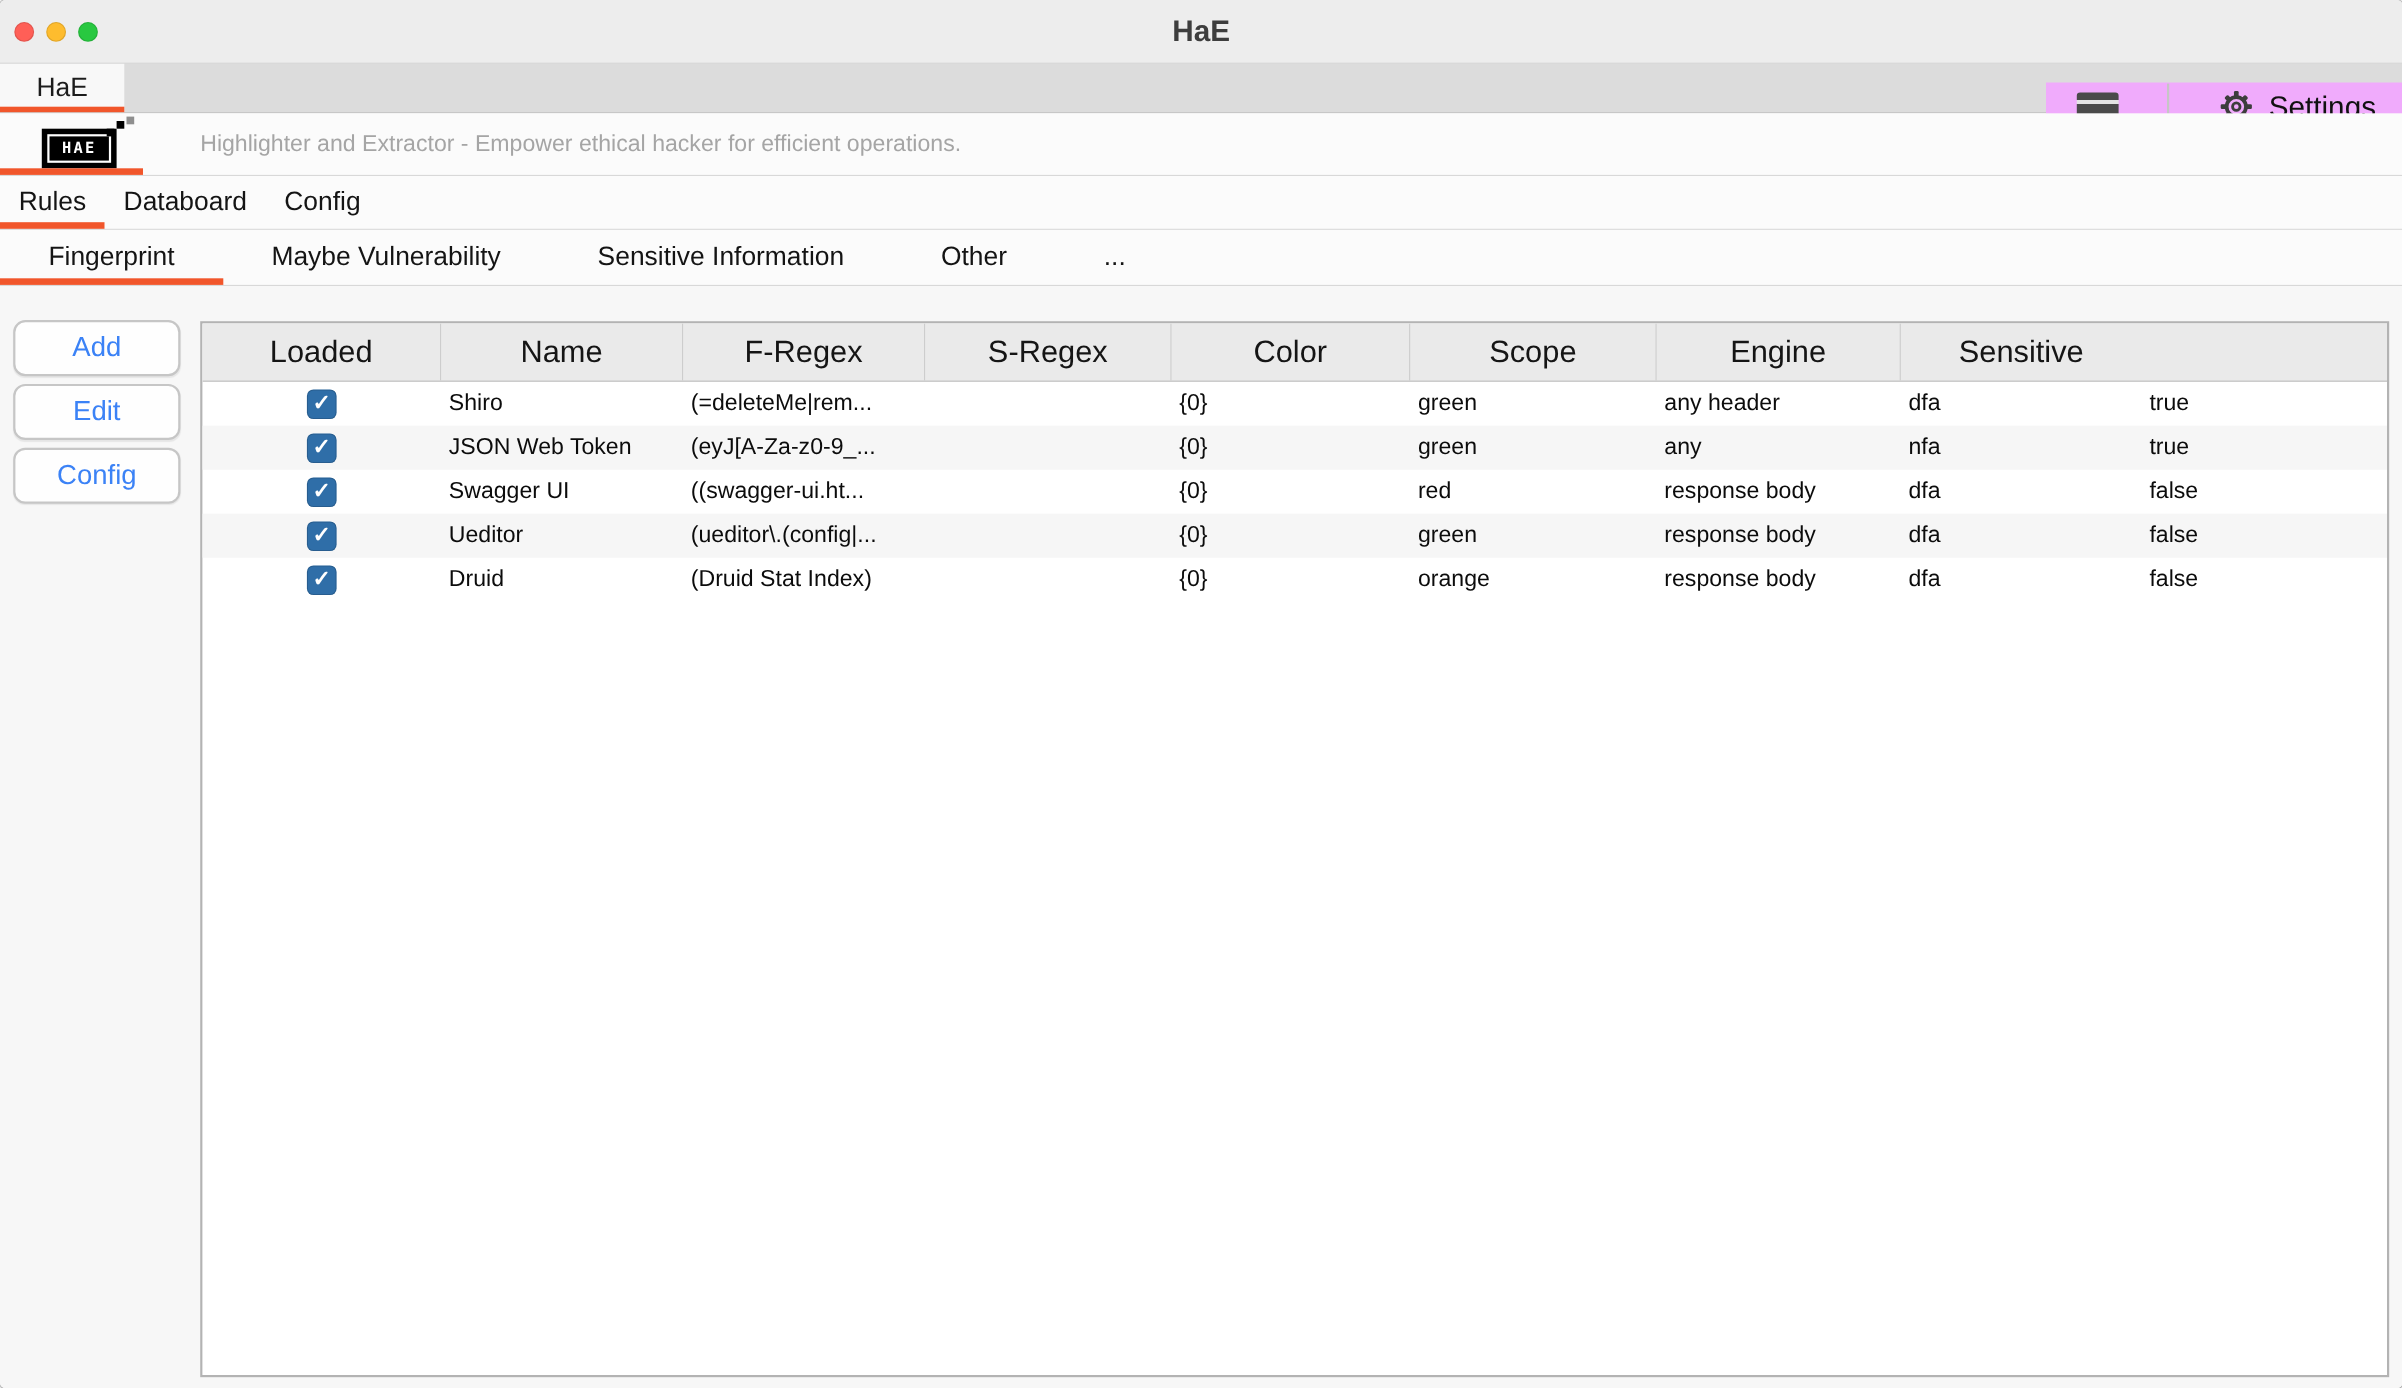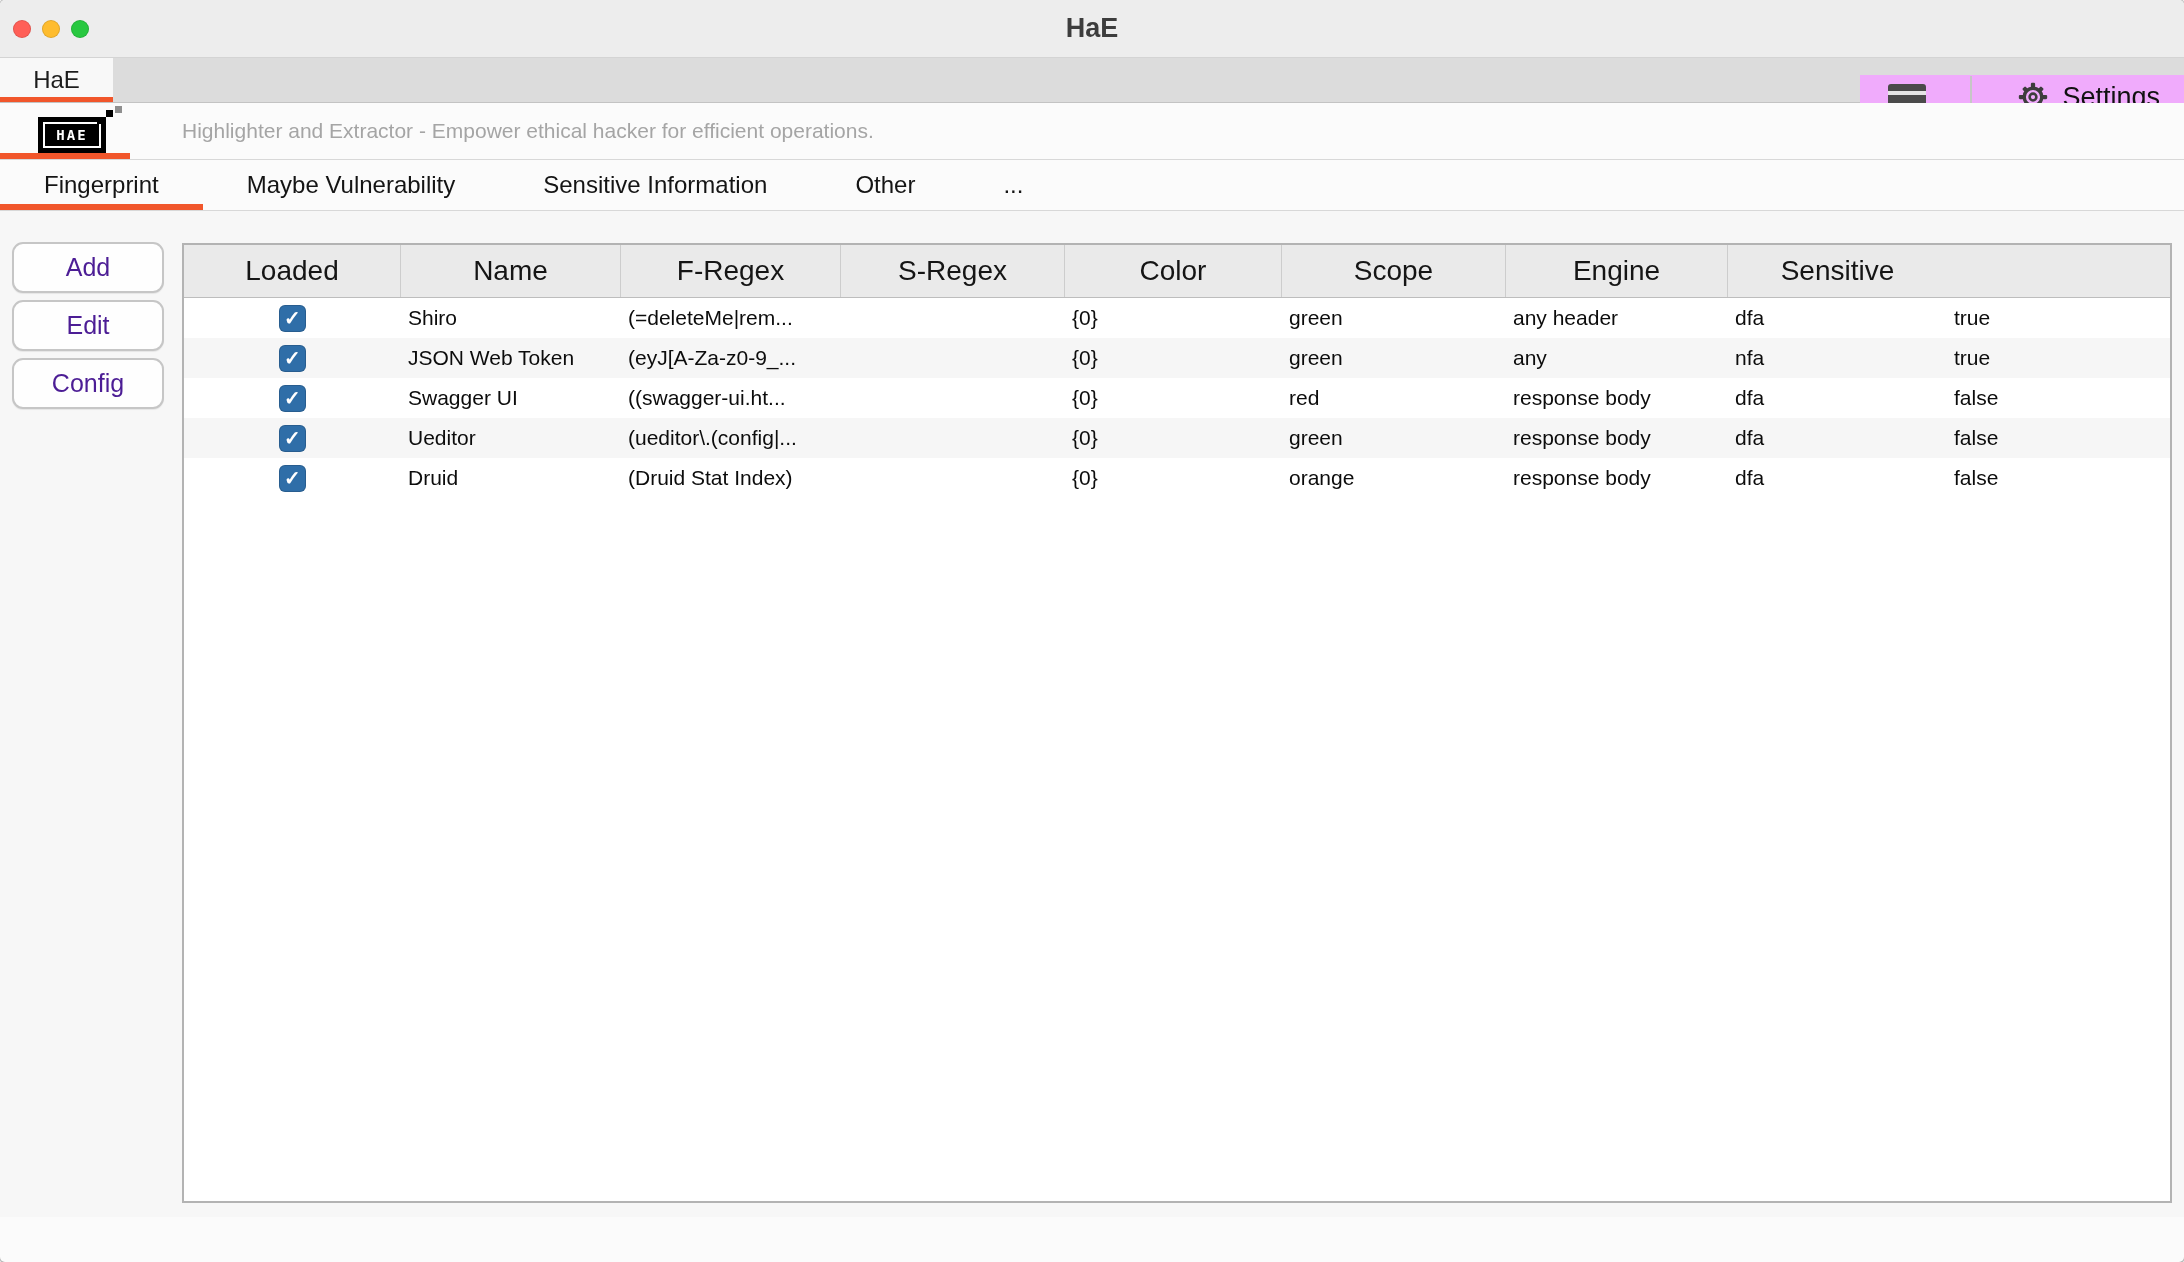--- a/index.html
+++ b/index.html
@@ -45,21 +45,21 @@
   .main-tabs{position:relative;height:48px;background:#fbfbfb;border-bottom:1px solid #d8d8d8;display:flex;}
   .sub-tabs{position:relative;height:50px;background:#fbfbfb;border-bottom:1px solid #d8d8d8;display:flex;}
   .tab{position:relative;display:flex;align-items:center;justify-content:center;font-size:24px;color:#141414;
     padding:0 17px;white-space:nowrap;cursor:default;}
   .sub-tabs .tab{padding:0 44px;}
   .tab.selected::after{content:"";position:absolute;left:0;right:0;bottom:0;height:6px;background:var(--accent);}
   
   .content{position:relative;height:1006px;background:#f7f7f7;}
   .btn-col{position:absolute;left:12px;top:31px;width:152px;display:flex;flex-direction:column;gap:7px;}
   .side-btn{height:47px;background:#fefefe;border:2px solid #c6c6c6;border-radius:11px;
-    font-size:25px;color:#4c1d95;display:flex;align-items:center;justify-content:center;
+    font-size:25px;color:#3b82f6;display:flex;align-items:center;justify-content:center;
     box-shadow:0 1px 1px rgba(0,0,0,.07);cursor:default;}
   .table-panel{position:absolute;left:182px;top:32px;width:1990px;height:960px;box-sizing:border-box;
     background:#ffffff;border:2px solid #b3b3b3;overflow:hidden;}
   .thead,.trow{display:grid;grid-template-columns:217px 220px 220px 224px 217px 224px 222px 219px 224px;}
   .thead{background:#eaeaea;border-bottom:1px solid #bdbdbd;}
   .hcell{height:52px;display:flex;align-items:center;justify-content:center;font-size:28px;color:#151515;
     border-right:1px solid #cdcdcd;}
   .hcell:last-child{border-right:none;}
   .trow{height:40px;}
   .trow:nth-child(even){background:#f6f6f6;}
@@ -114,20 +114,25 @@
           <div class="logo-inner">HAE</div>
         </div>
       <i class="p1"></i>
         <i class="p2"></i>
         <i class="p3"></i>
     </div>
     <div class="subtitle">Highlighter and Extractor - Empower ethical hacker for efficient operations.</div>
     <div class="banner-underline"></div>
   </div>
 
+  <div class="main-tabs" id="main-tabs">
+      <div class="tab selected">Rules</div>
+      <div class="tab">Databoard</div>
+      <div class="tab">Config</div>
+    </div>
   <div class="sub-tabs" id="sub-tabs">
       <div class="tab selected">Fingerprint</div>
       <div class="tab">Maybe Vulnerability</div>
       <div class="tab">Sensitive Information</div>
       <div class="tab">Other</div>
       <div class="tab">...</div>
     </div>
 
   <div class="content">
     <div class="btn-col" id="btn-col">

